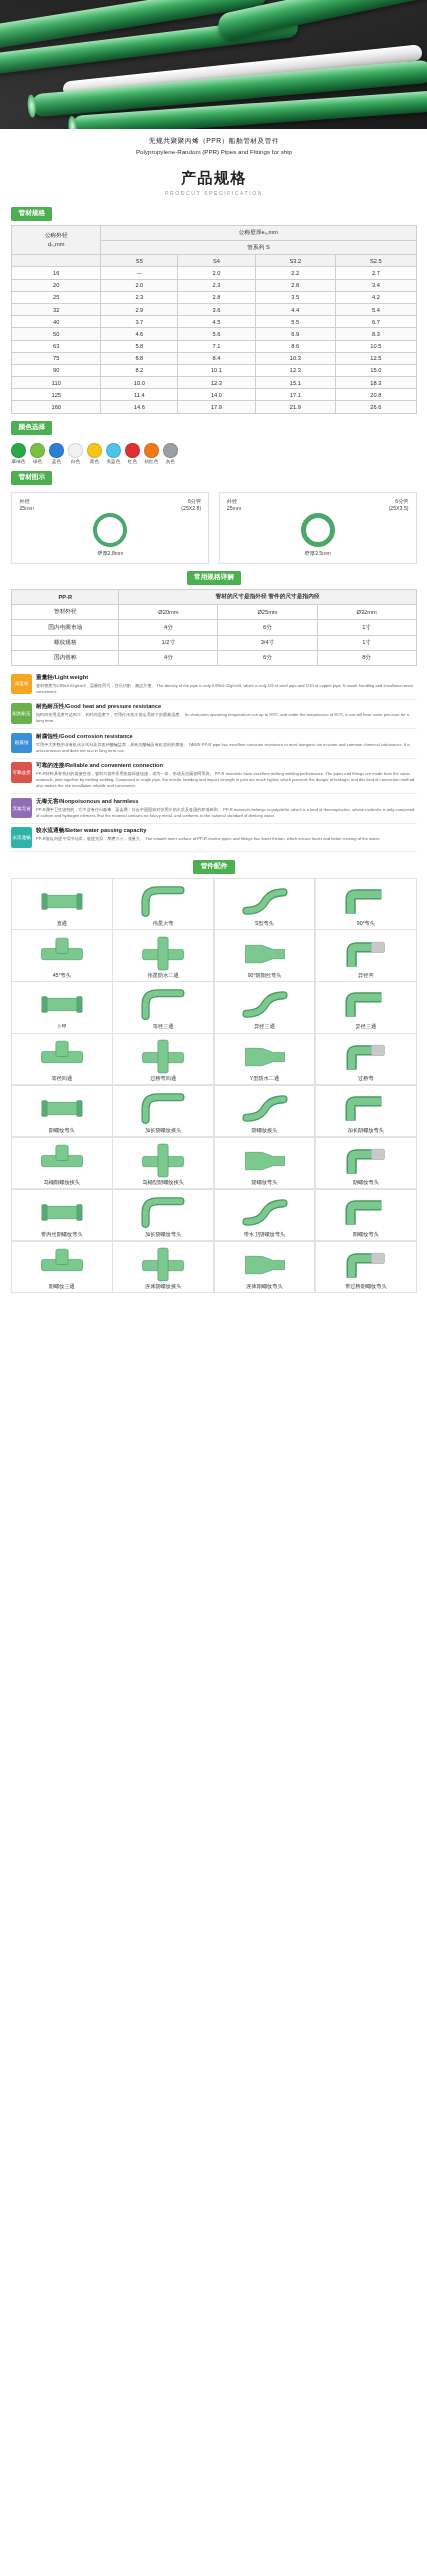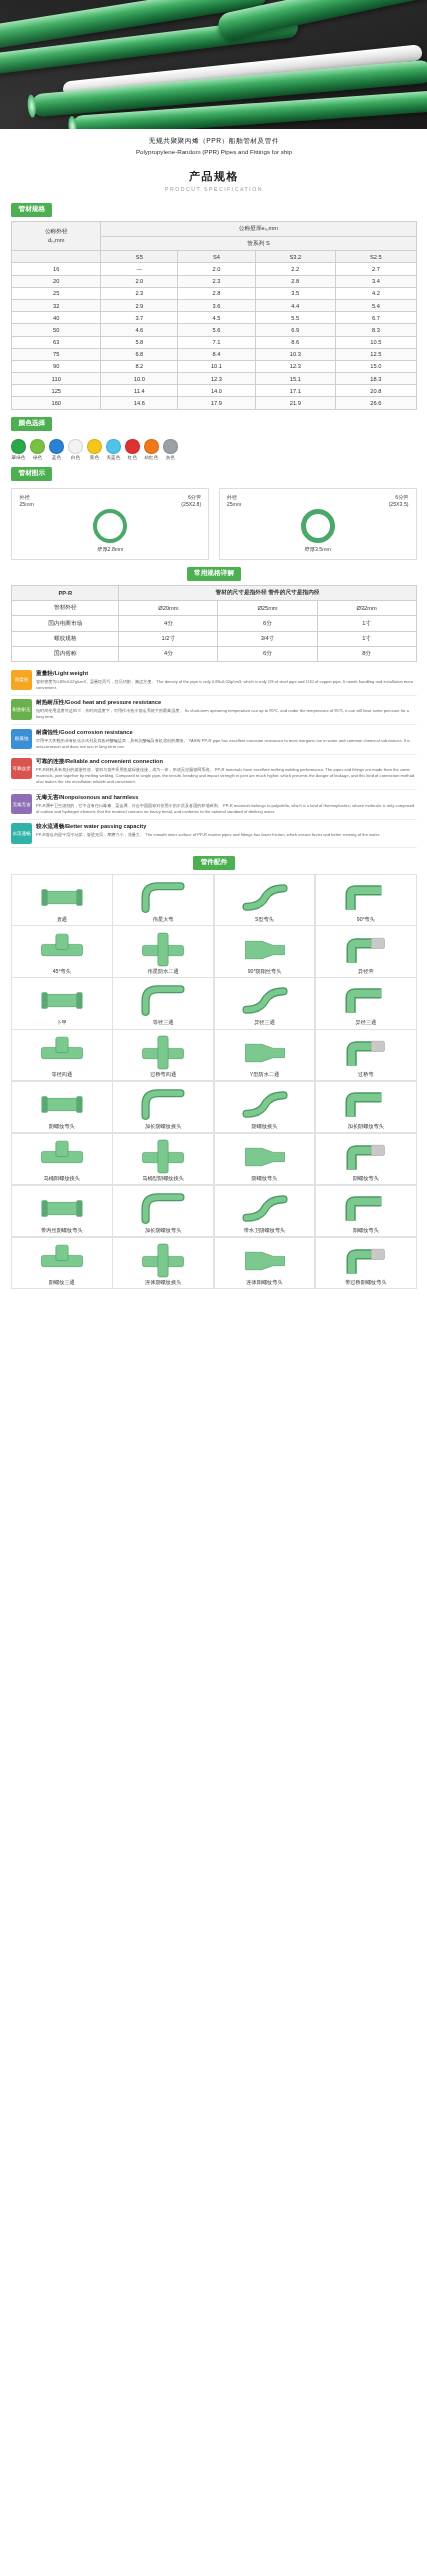--- a/index.html
+++ b/index.html
@@ -43,21 +43,21 @@
   .title-band {
     background: #fff;
     text-align: center;
     padding: 8.2px 0 5.2px;
   }
   .title-cn { font-size: 6.7px; color: #222; letter-spacing: 0.5px; }
   .title-en { font-size: 6.2px; color: #333; margin-top: 1.5px; }
 
   
   .spec-header { text-align: center; padding: 9.3px 0 3.1px; }
-  .spec-header .cn { font-size: 11px; font-weight: bold; color: #222; letter-spacing: 1.5px; }
+  .spec-header .cn { font-size: 15px; font-weight: bold; color: #222; letter-spacing: 1.5px; }
   .spec-header .en { font-size: 5.2px; color: #999; letter-spacing: 1.5px; margin-top: 2.1px; }
 
   
   .sec-label {
     display: inline-block;
     background: #4CAF50;
     color: #fff;
     font-size: 6.7px;
     font-weight: bold;
     padding: 2.6px 7.2px;

